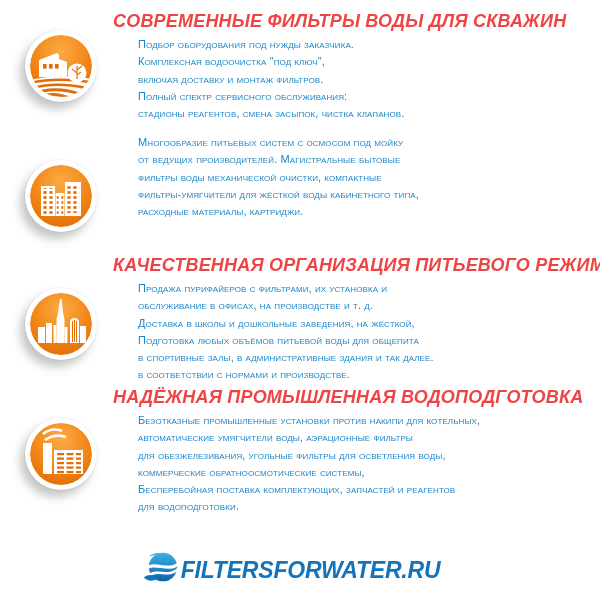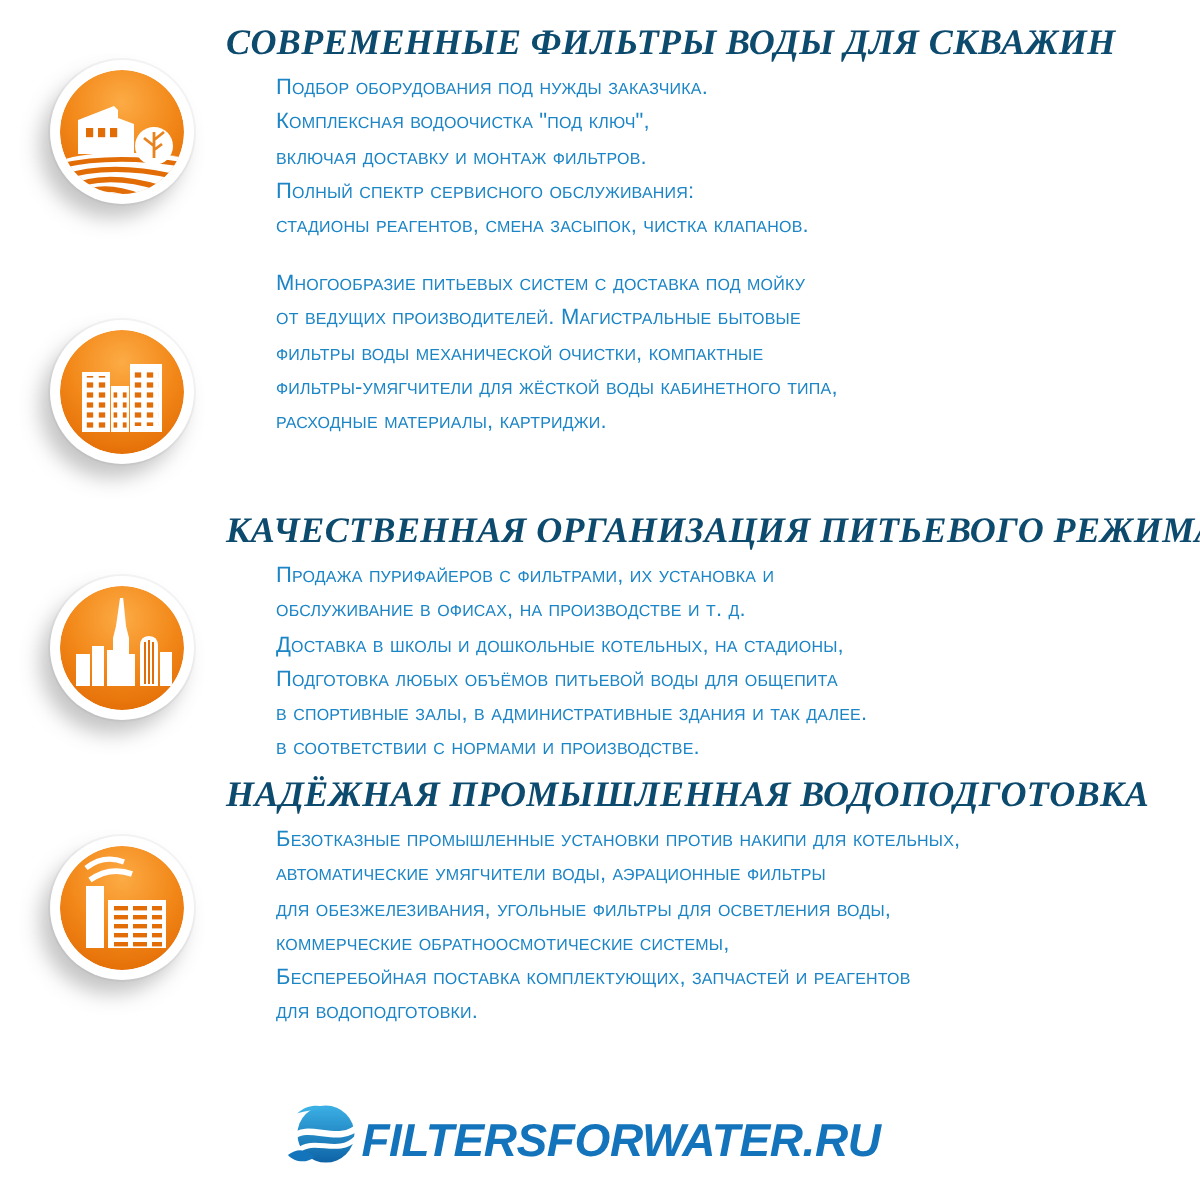--- a/index.html
+++ b/index.html
@@ -23,24 +23,24 @@
   .medal svg { display:block; }
   #medal1 { top:30px; }
   #medal2 { top:160px; }
   #medal3 { top:288px; }
   #medal4 { top:418px; }
 
   
   .section { position:absolute; left:113px; width:487px; }
   #s1 { top:11px; } #s2 { top:134px; } #s3 { top:255px; } #s4 { top:387px; }
   .sec-title {
-    font-family:Liberation Serif, serif;
+    font-family:Liberation Sans, sans-serif;
     font-style:italic; font-weight:bold;
     font-size:18px; line-height:21px;
-    color:#0c4a6e;
+    color:#ef4444;
     letter-spacing:.2px;
     white-space:nowrap;
     margin-bottom:4px;
   }
   .sec-body {
     font-family:"Liberation Sans", sans-serif;
     font-variant:small-caps;
     font-size:11px; line-height:17.3px;
     color:#1B85C6;
     letter-spacing:.1px;
@@ -171,34 +171,34 @@
       <div>Подбор оборудования под нужды заказчика.</div>
       <div>Комплексная водоочистка "под ключ",</div>
       <div>включая доставку и монтаж фильтров.</div>
       <div>Полный спектр сервисного обслуживания:</div>
       <div>стадионы реагентов, смена засыпок, чистка клапанов.</div>
     </div>
   </div>
 
   <div class="section" id="s2">
     <div class="sec-body">
-      <div>Многообразие питьевых систем с доставка под мойку</div>
+      <div>Многообразие питьевых систем с осмосом под мойку</div>
       <div>от ведущих производителей. Магистральные бытовые</div>
       <div>фильтры воды механической очистки, компактные</div>
       <div>фильтры-умягчители для жёсткой воды кабинетного типа,</div>
       <div>расходные материалы, картриджи.</div>
     </div>
   </div>
 
   <div class="section" id="s3">
     <div class="sec-title">КАЧЕСТВЕННАЯ ОРГАНИЗАЦИЯ ПИТЬЕВОГО РЕЖИМА</div>
     <div class="sec-body">
       <div>Продажа пурифайеров с фильтрами, их установка и</div>
       <div>обслуживание в офисах, на производстве и т. д.</div>
-      <div>Доставка в школы и дошкольные котельных, на стадионы,</div>
+      <div>Доставка в школы и дошкольные заведения, на жёсткой,</div>
       <div>Подготовка любых объёмов питьевой воды для общепита</div>
       <div>в спортивные залы, в административные здания и так далее.</div>
       <div>в соответствии с нормами и производстве.</div>
     </div>
   </div>
 
   <div class="section" id="s4">
     <div class="sec-title">НАДЁЖНАЯ ПРОМЫШЛЕННАЯ ВОДОПОДГОТОВКА</div>
     <div class="sec-body">
       <div>Безотказные промышленные установки против накипи для котельных,</div>

